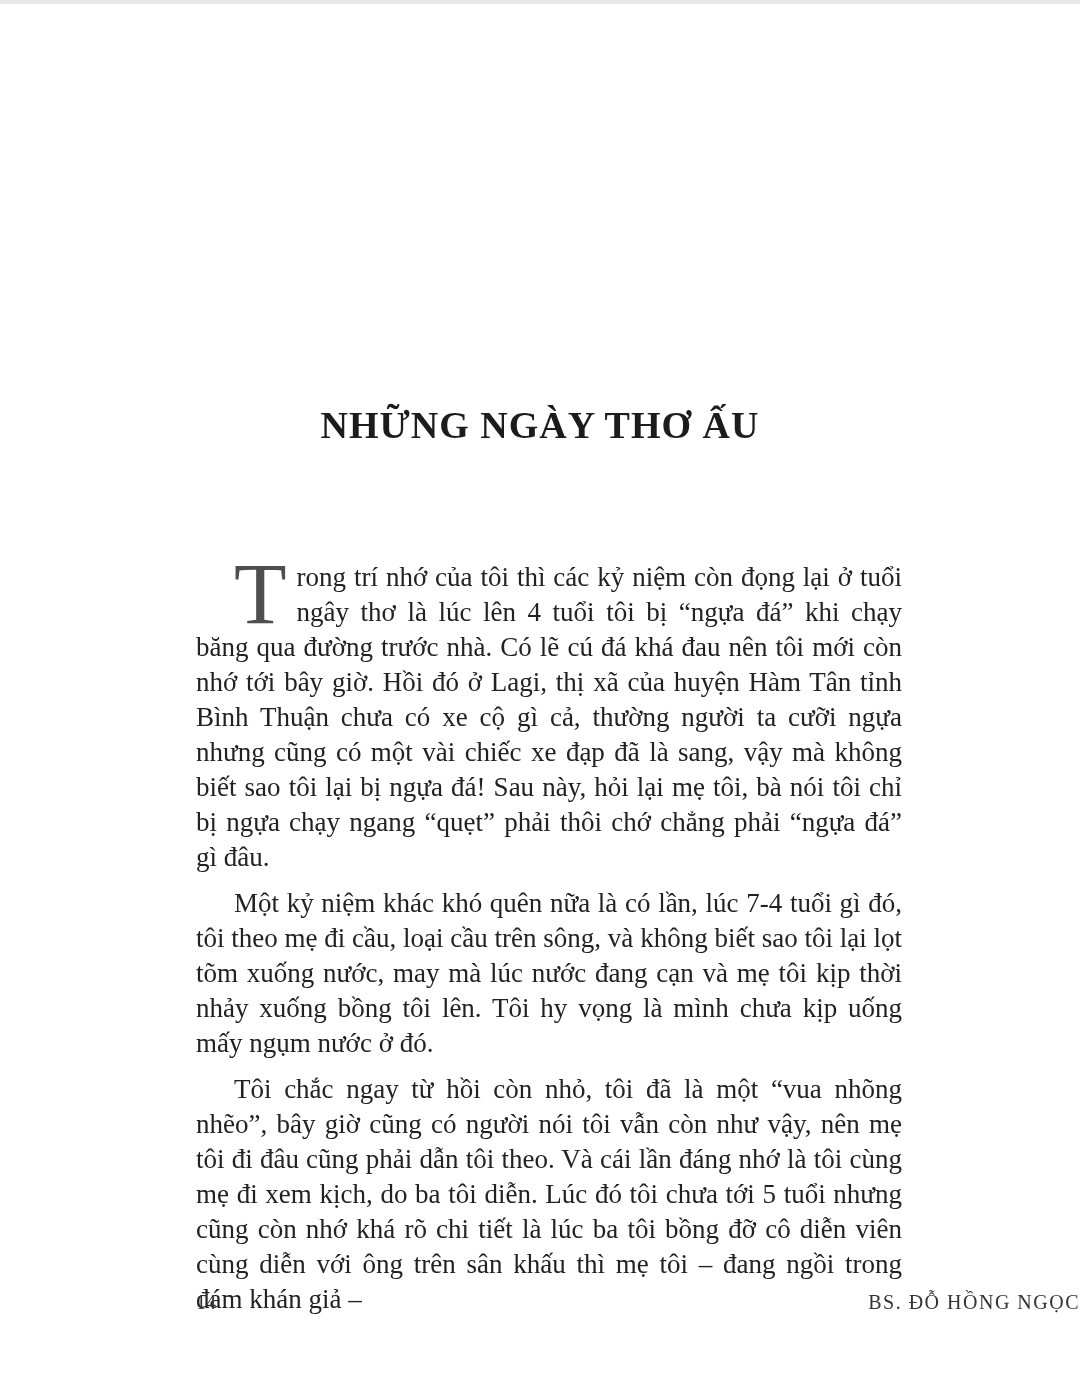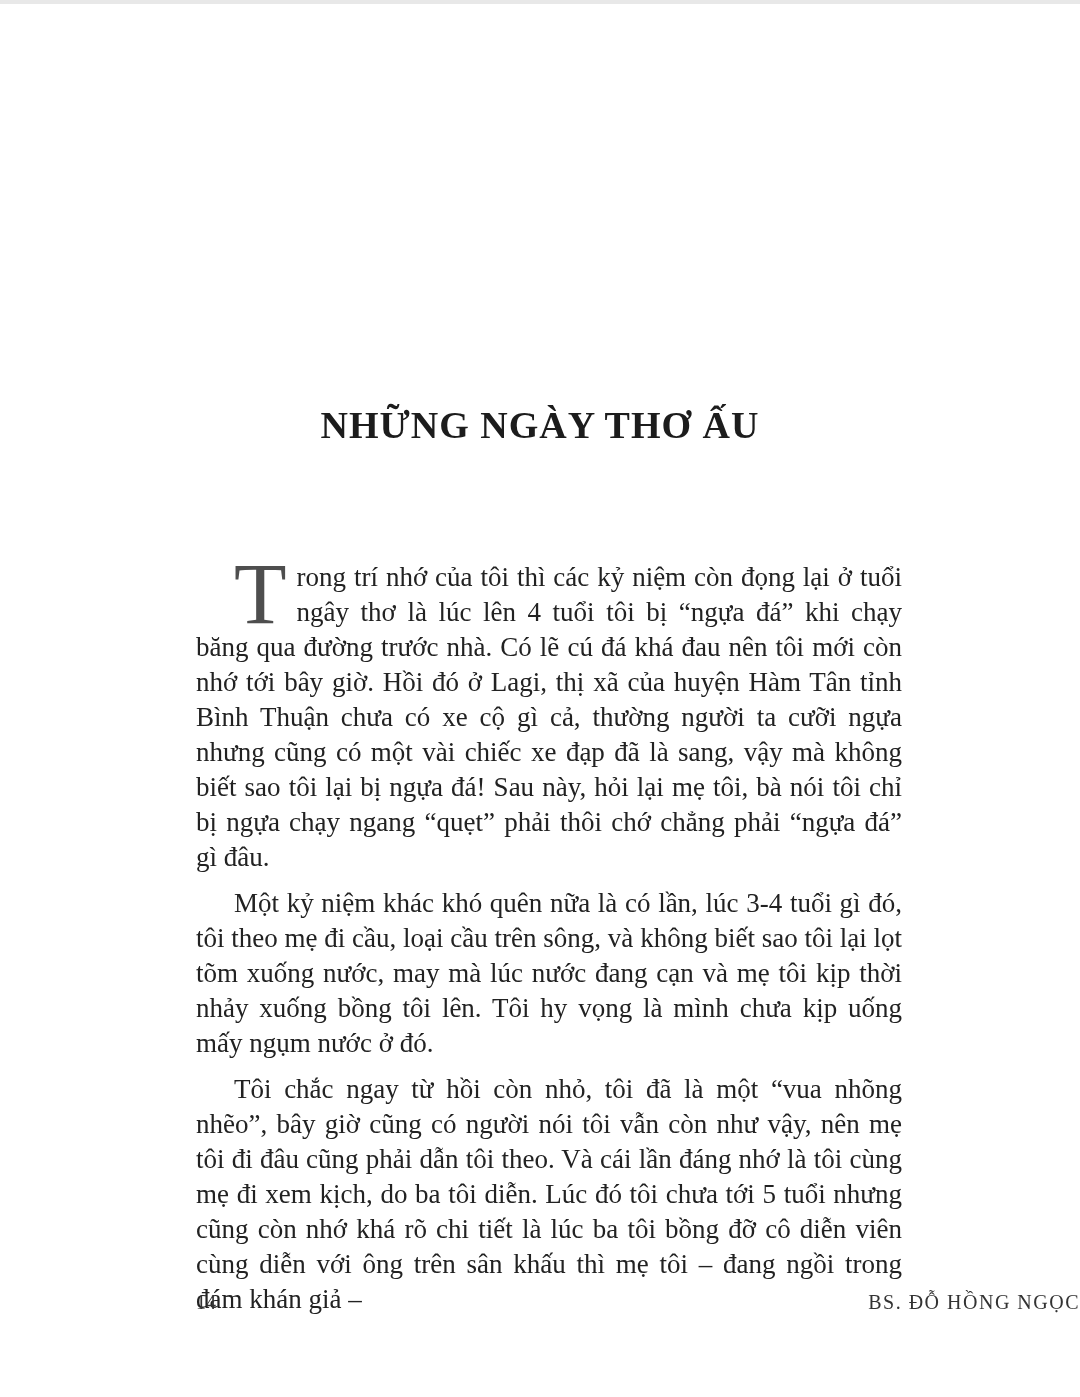--- a/index.html
+++ b/index.html
@@ -81,21 +81,21 @@
 
 <div class="page">
 
   <h1 class="chapter-title">NHỮNG NGÀY THƠ ẤU</h1>
 
   <div class="body-text">
     <p class="first-para">
       <span class="dropcap">T</span><span>rong trí nhớ của tôi thì các kỷ niệm còn đọng lại ở tuổi ngây thơ là lúc lên 4 tuổi tôi bị “ngựa đá” khi chạy băng qua đường trước nhà. Có lẽ cú đá khá đau nên tôi mới còn nhớ tới bây giờ. Hồi đó ở Lagi, thị xã của huyện Hàm Tân tỉnh Bình Thuận chưa có xe cộ gì cả, thường người ta cưỡi ngựa nhưng cũng có một vài chiếc xe đạp đã là sang, vậy mà không biết sao tôi lại bị ngựa đá! Sau này, hỏi lại mẹ tôi, bà nói tôi chỉ bị ngựa chạy ngang “quẹt” phải thôi chớ chẳng phải “ngựa đá” gì đâu.</span>
     </p>
     <p>
-      <span>Một kỷ niệm khác khó quên nữa là có lần, lúc 3-4 tuổi gì đó, tôi theo mẹ đi cầu, loại cầu trên sông, và không biết sao tôi lại lọt tõm xuống nước, may mà lúc nước đang cạn và mẹ tôi kịp thời nhảy xuống bồng tôi lên. Tôi hy vọng là mình chưa kịp uống mấy ngụm nước ở đó.</span>
+      <span>Một kỷ niệm khác khó quên nữa là có lần, lúc 7-4 tuổi gì đó, tôi theo mẹ đi cầu, loại cầu trên sông, và không biết sao tôi lại lọt tõm xuống nước, may mà lúc nước đang cạn và mẹ tôi kịp thời nhảy xuống bồng tôi lên. Tôi hy vọng là mình chưa kịp uống mấy ngụm nước ở đó.</span>
     </p>
     <p>
       <span>Tôi chắc ngay từ hồi còn nhỏ, tôi đã là một “vua nhõng nhẽo”, bây giờ cũng có người nói tôi vẫn còn như vậy, nên mẹ tôi đi đâu cũng phải dẫn tôi theo. Và cái lần đáng nhớ là tôi cùng mẹ đi xem kịch, do ba tôi diễn. Lúc đó tôi chưa tới 5 tuổi nhưng cũng còn nhớ khá rõ chi tiết là lúc ba tôi bồng đỡ cô diễn viên cùng diễn với ông trên sân khấu thì mẹ tôi – đang ngồi trong đám khán giả –</span>
     </p>
   </div>
 
   <div class="footer-pagenum">14</div>
 
   <div class="footer-author">BS. ĐỖ HỒNG NGỌC</div>
 

